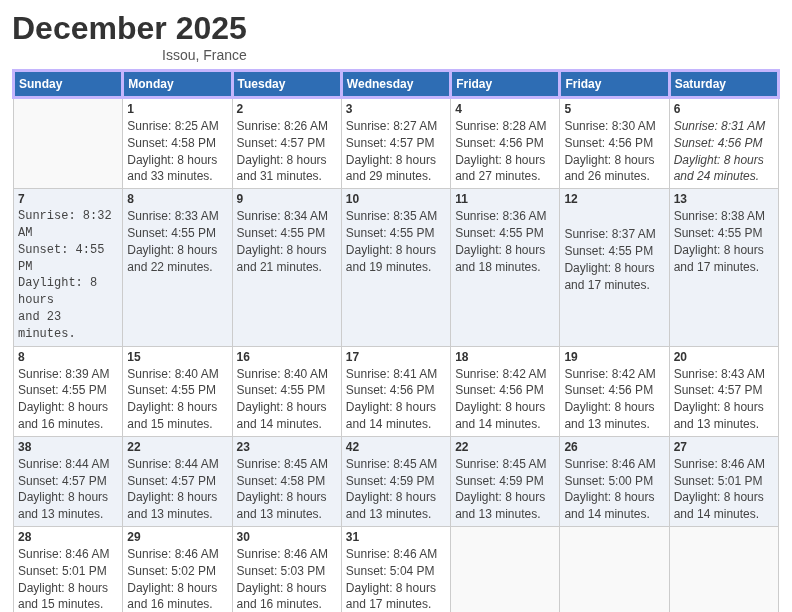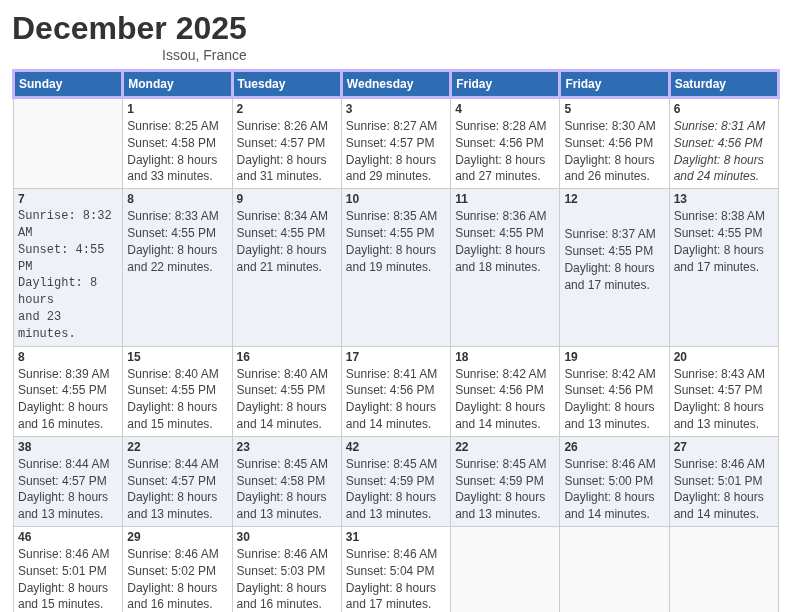--- a/index.html
+++ b/index.html
@@ -319,21 +319,21 @@
           <td>
             <div class="day-number">27</div>
             <div class="day-info" style="white-space: pre-line;">Sunrise: 8:46 AM
 Sunset: 5:01 PM
 Daylight: 8 hours
 and 14 minutes.</div>
           </td>
         </tr>
         <tr class="normal-row">
           <td>
-            <div class="day-number">46</div>
+            <div class="day-number">28</div>
             <div class="day-info" style="white-space: pre-line;">Sunrise: 8:46 AM
 Sunset: 5:01 PM
 Daylight: 8 hours
 and 15 minutes.</div>
           </td>
           <td>
             <div class="day-number">29</div>
             <div class="day-info" style="white-space: pre-line;">Sunrise: 8:46 AM
 Sunset: 5:02 PM
 Daylight: 8 hours

